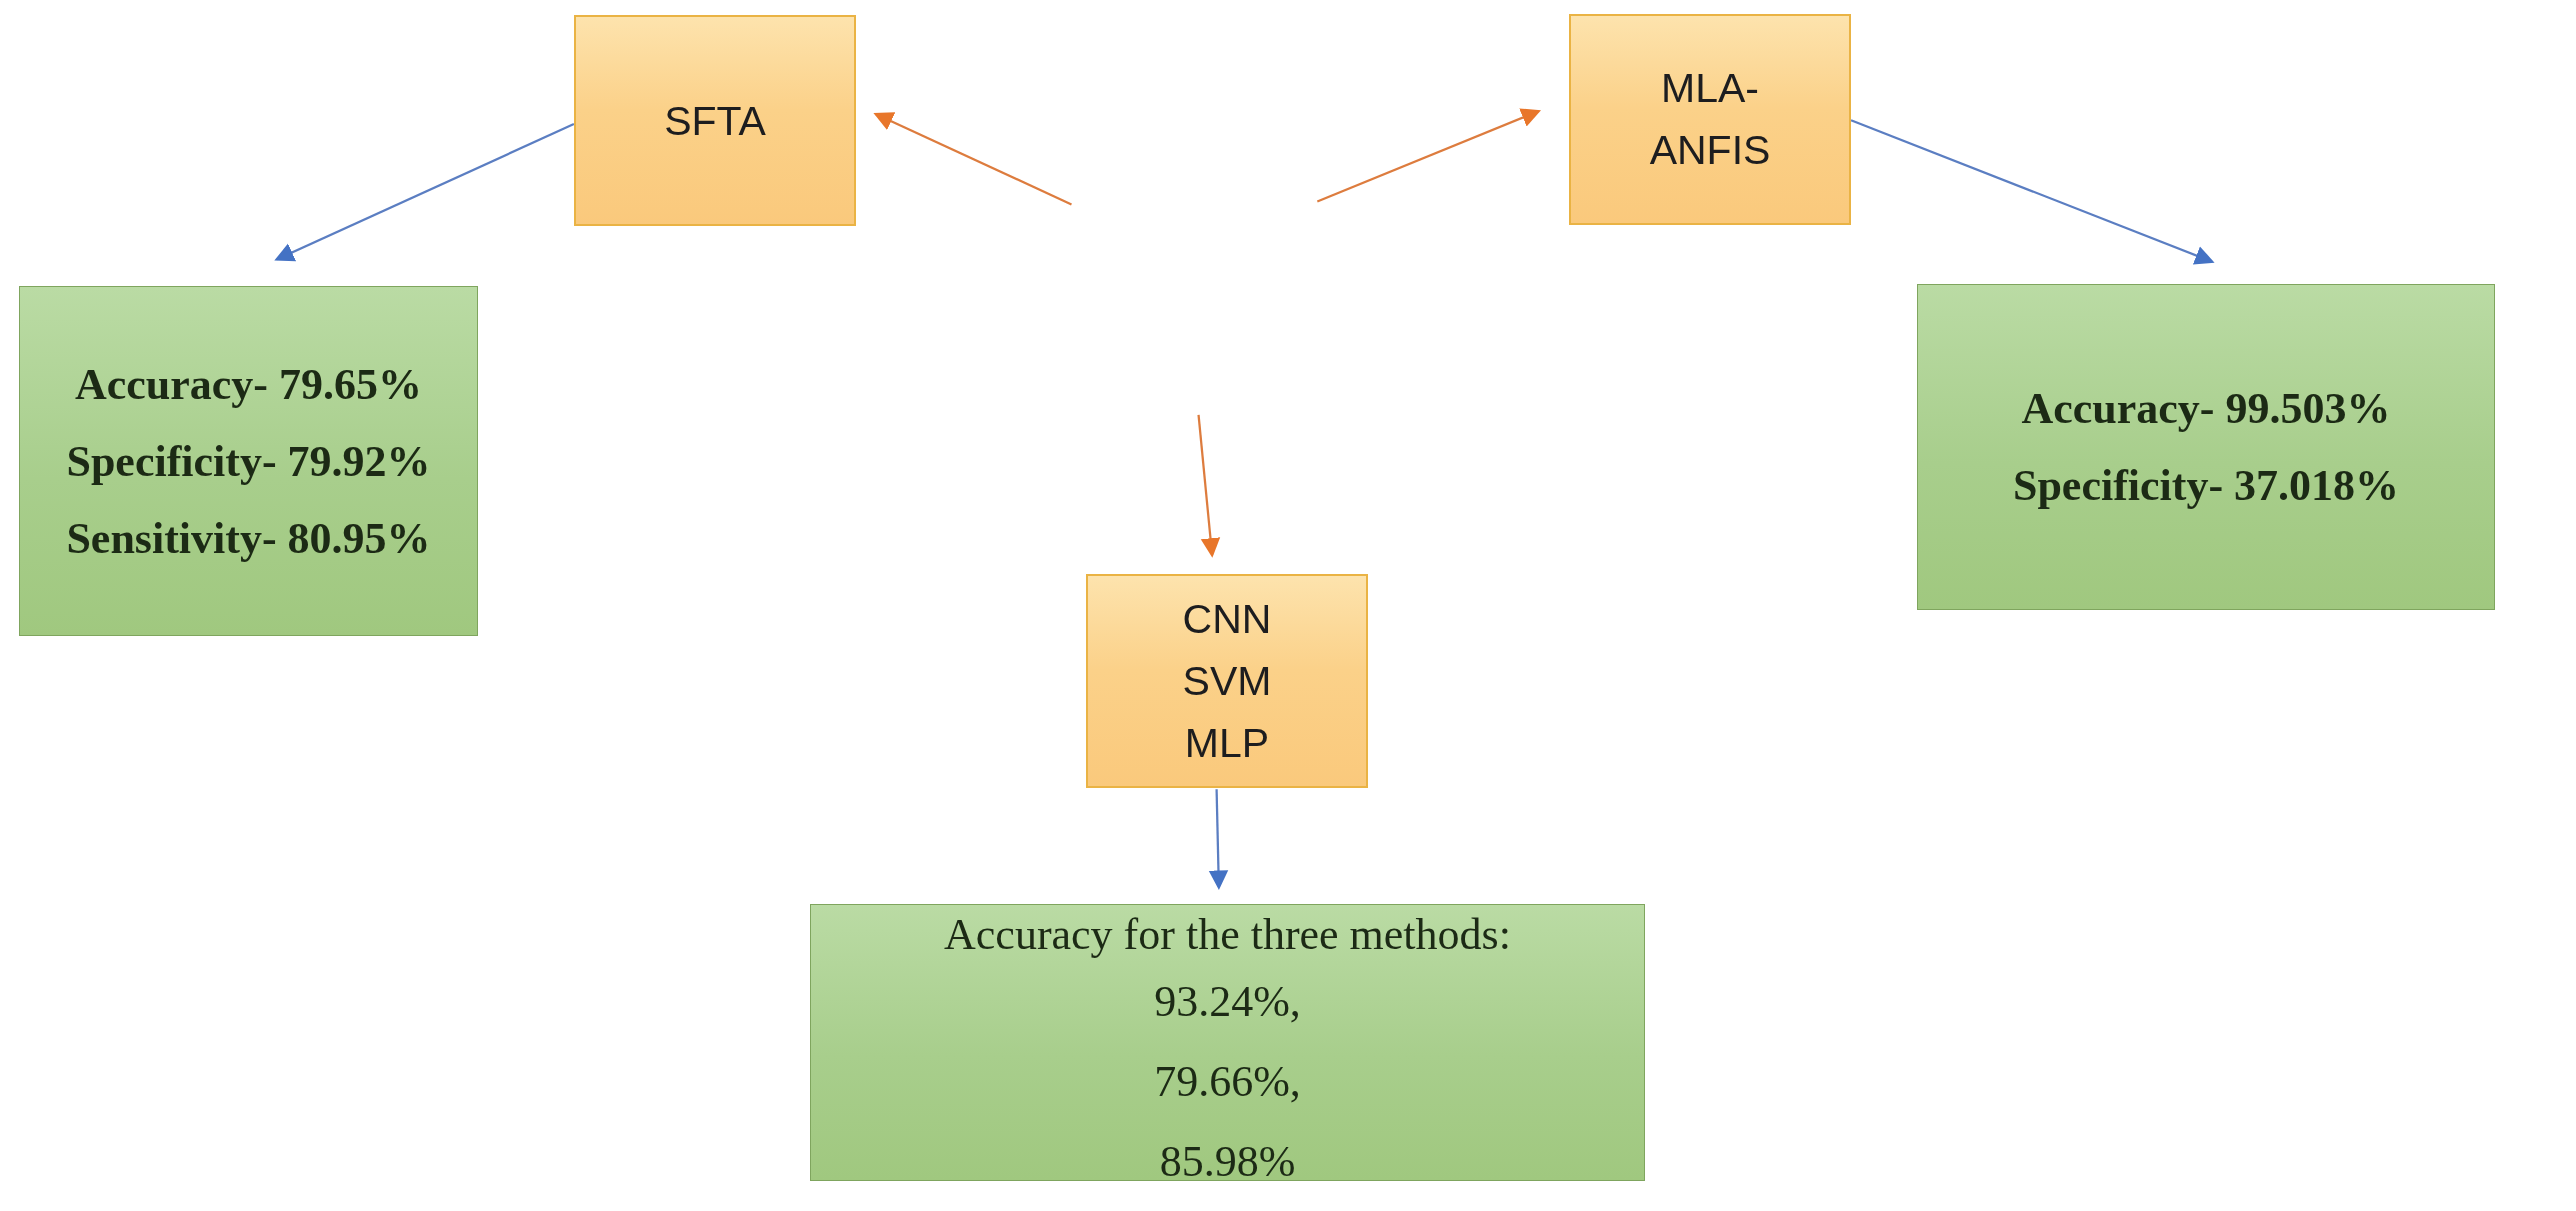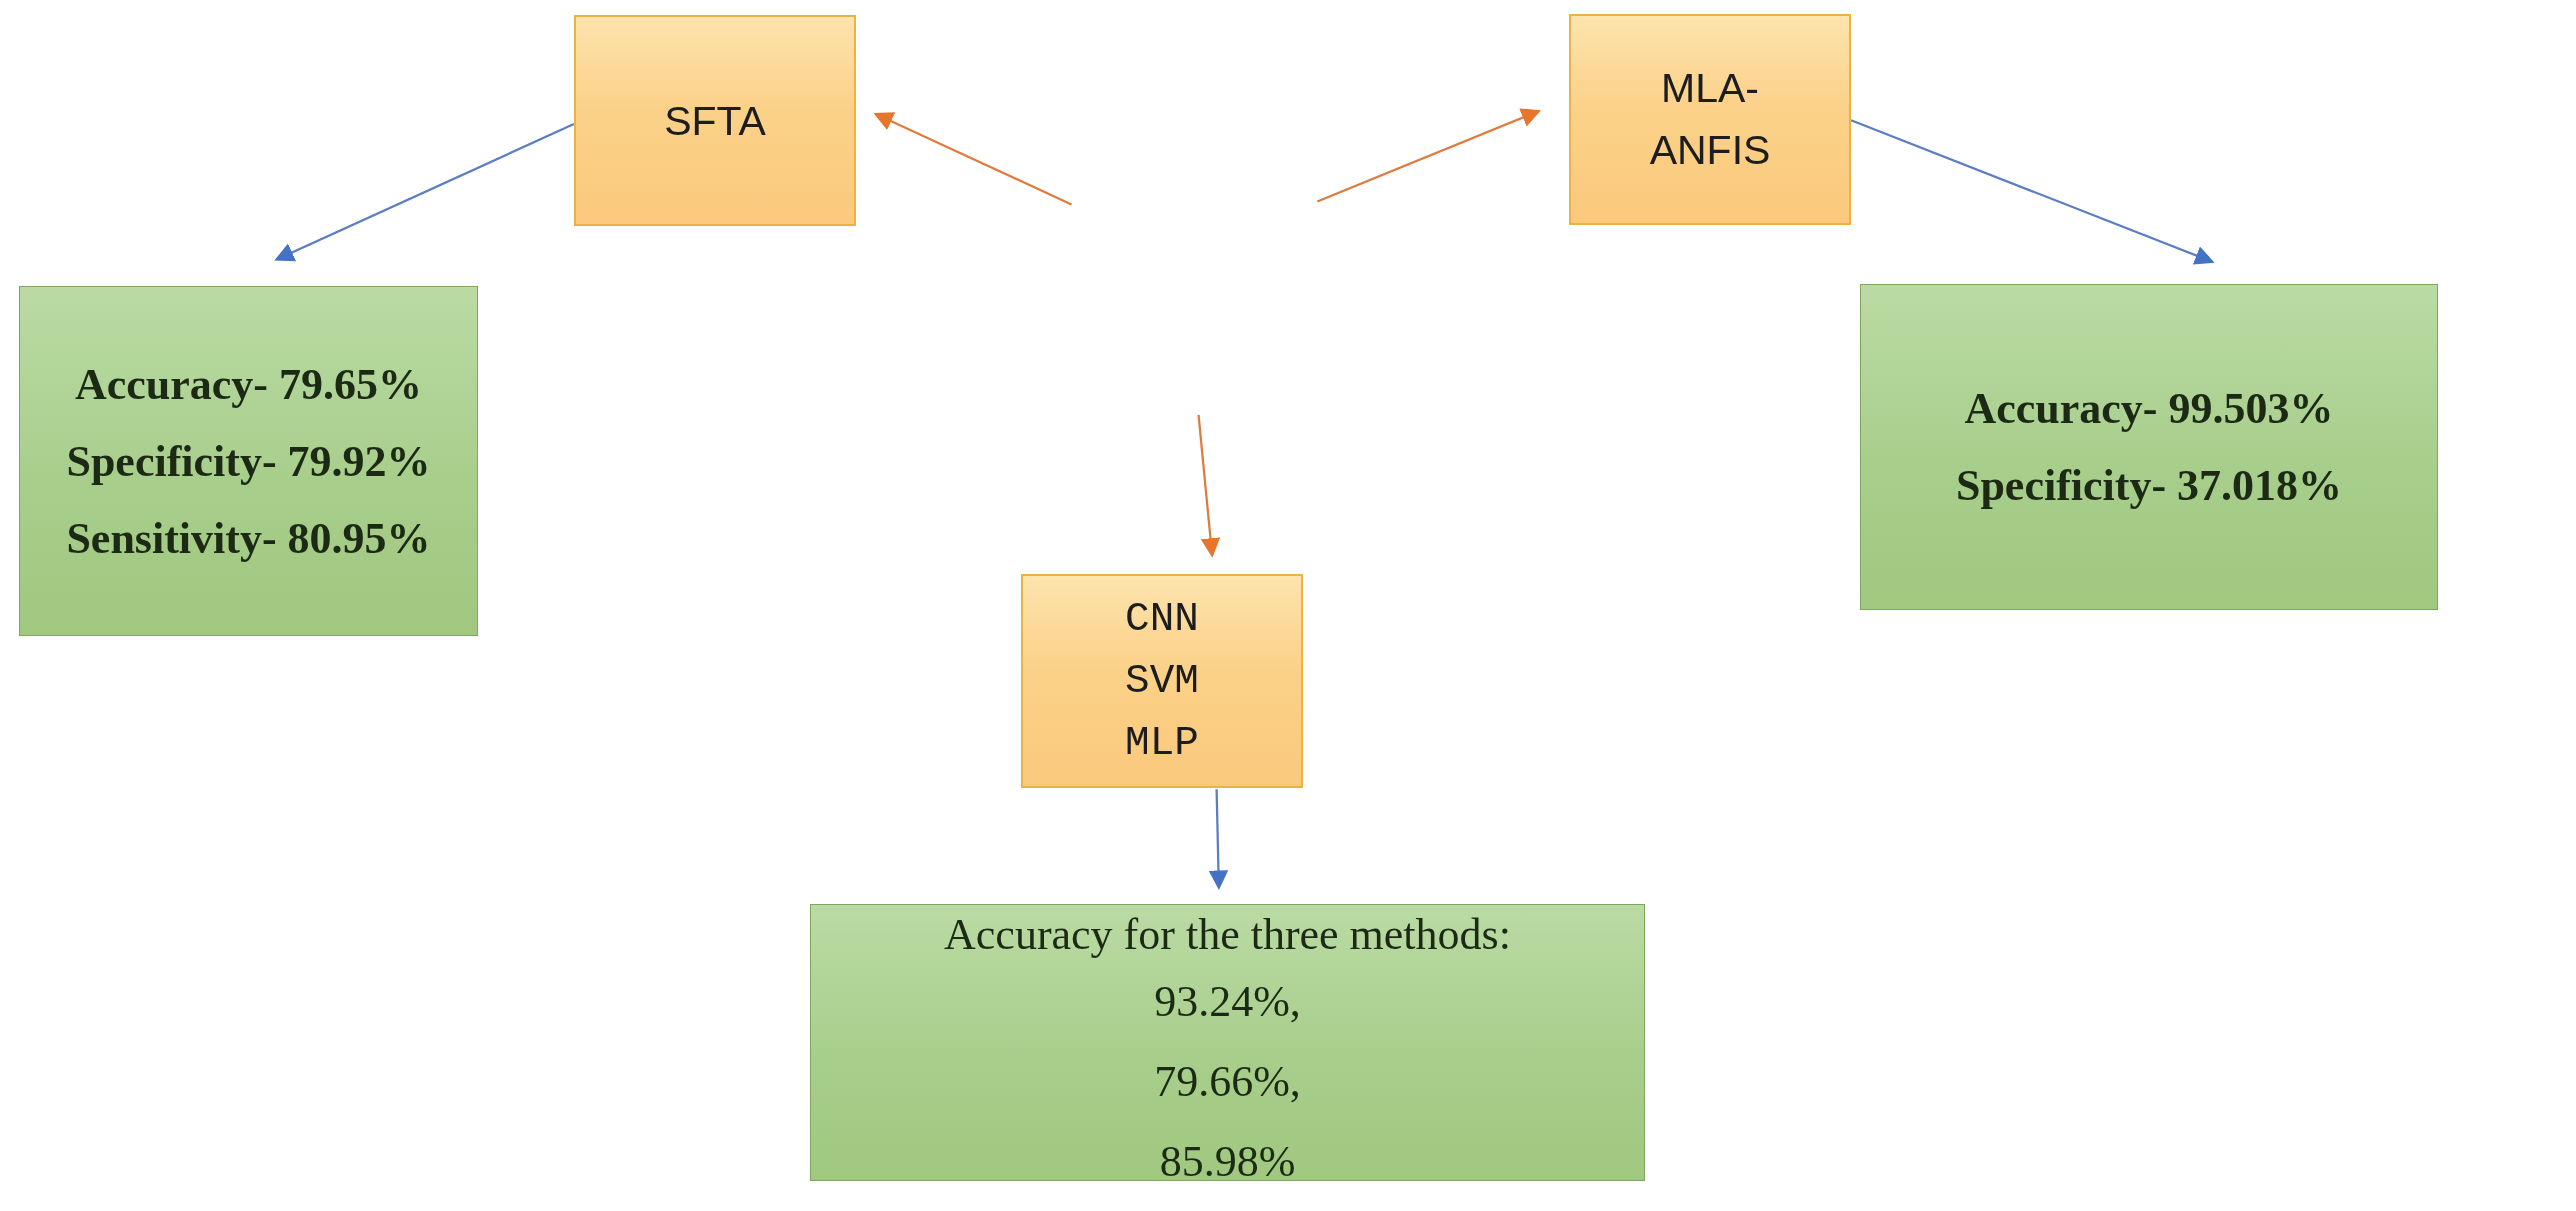--- a/index.html
+++ b/index.html
@@ -66,24 +66,24 @@
   .bottom-result {
     justify-content: flex-start;
     padding-top: 3px;
   }
   .bottom-title { line-height: 54px; white-space: nowrap; font-family: Liberation Serif, serif; }
   .bottom-value { line-height: 80px; white-space: nowrap; }
 
   
   #sfta-box        { left: 574px;  top: 15px;   width: 282px;  height: 211px; }
   #mla-box         { left: 1569px; top: 13.5px;   width: 282px;  height: 211px; }
-  #cnn-box         { left: 1021px; top: 574px;  width: 282px;  height: 214px; font-family: Liberation Mono, monospace; }
+  #cnn-box         { left: 1086px; top: 574px;  width: 282px;  height: 214px; }
   #center-ellipse  { left: 1021px; top: 165px;  width: 347px;  height: 248px; }
   #left-result     { left: 19px;   top: 286px;  width: 459px;  height: 350px; }
-  #right-result    { left: 1860px; top: 284px;  width: 578px;  height: 326px; }
+  #right-result    { left: 1917px; top: 284px;  width: 578px;  height: 326px; }
   #bottom-result   { left: 810px; top: 904px; width: 835px; height: 277px; }
 </style>
 </head>
 <body>
 
 <div class="canvas">
 
   <svg class="connectors" viewBox="0 0 3426 1611" xmlns="http://www.w3.org/2000/svg">
     <defs>
       <marker id="arrow-orange" viewBox="0 0 10 10" refX="8.5" refY="5" markerWidth="26" markerHeight="28" orient="auto" markerUnits="userSpaceOnUse">

